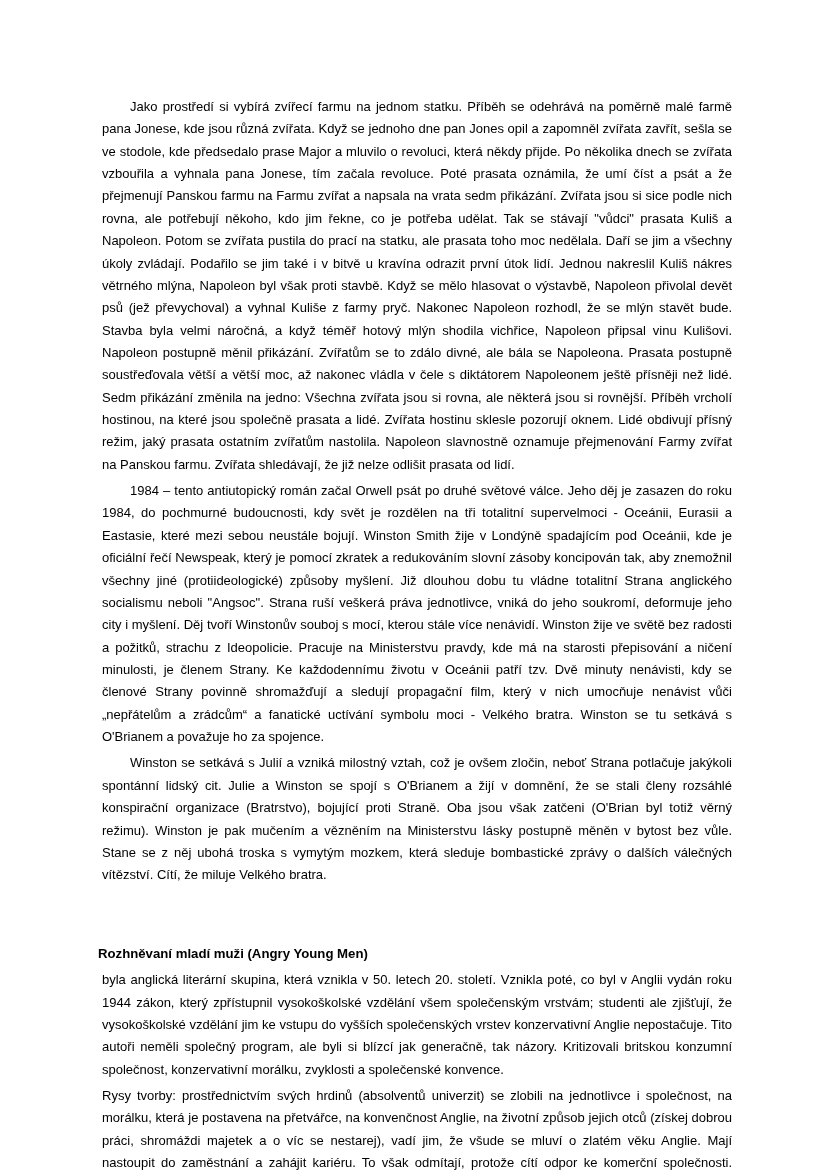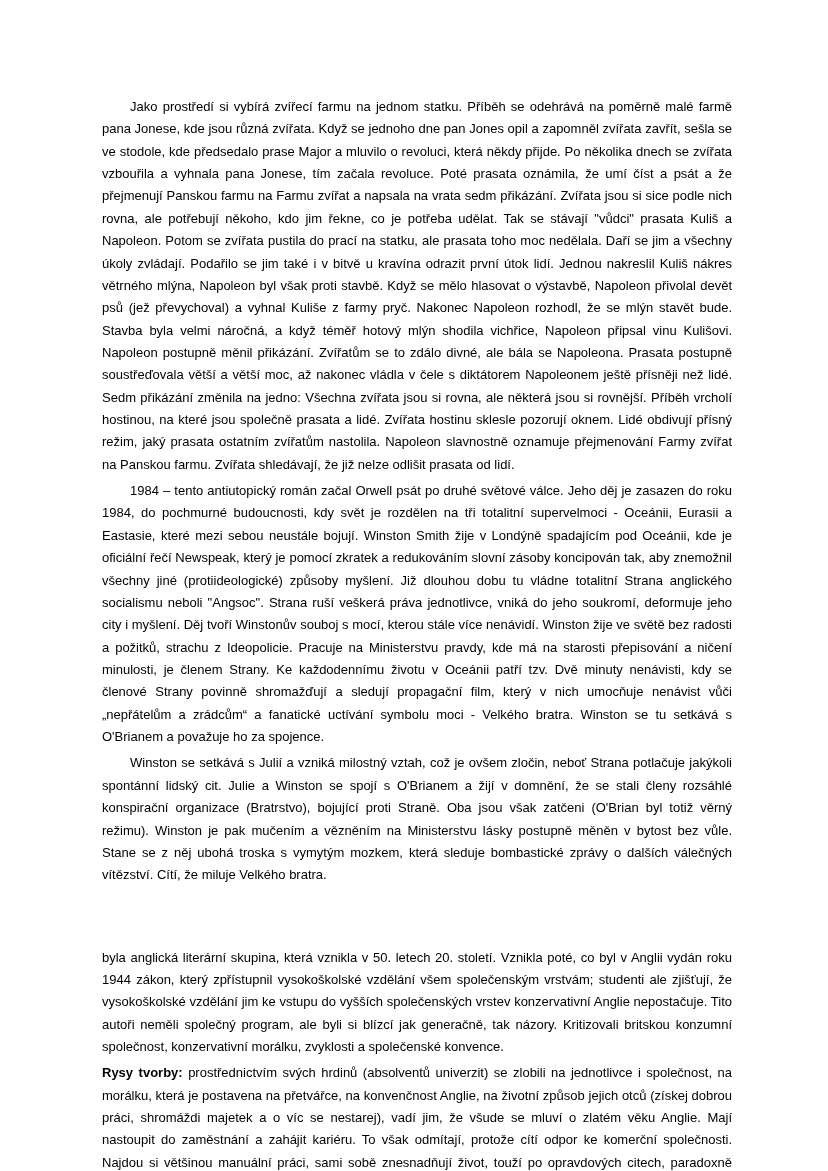--- a/index.html
+++ b/index.html
@@ -32,21 +32,21 @@
     -webkit-hyphens: none;
     hyphens: none;
   }
   p.indent {
     text-indent: 28px;
   }
   .gap-block {
     height: 52px;
   }
   .bold {
-    font-weight: bold;
+    font-weight: normal;
   }
   .italic-title {
     font-weight: normal;
   }
   .section-heading {
     font-weight: bold;
     font-size: 13.2px;
     line-height: 1.72;
     color: #000000;
     margin: 0;
@@ -60,19 +60,20 @@
   <div class="content">
 
     <p class="indent">Jako prostředí si vybírá zvířecí farmu na jednom statku. Příběh se odehrává na poměrně malé farmě pana Jonese, kde jsou různá zvířata. Když se jednoho dne pan Jones opil a zapomněl zvířata zavřít, sešla se ve stodole, kde předsedalo prase Major a mluvilo o revoluci, která někdy přijde. Po několika dnech se zvířata vzbouřila a vyhnala pana Jonese, tím začala revoluce. Poté prasata oznámila, že umí číst a psát a že přejmenují Panskou farmu na Farmu zvířat a napsala na vrata sedm přikázání. Zvířata jsou si sice podle nich rovna, ale potřebují někoho, kdo jim řekne, co je potřeba udělat. Tak se stávají "vůdci" prasata Kuliš a Napoleon. Potom se zvířata pustila do prací na statku, ale prasata toho moc nedělala. Daří se jim a všechny úkoly zvládají. Podařilo se jim také i v bitvě u kravína odrazit první útok lidí. Jednou nakreslil Kuliš nákres větrného mlýna, Napoleon byl však proti stavbě. Když se mělo hlasovat o výstavbě, Napoleon přivolal devět psů (jež převychoval) a vyhnal Kuliše z farmy pryč. Nakonec Napoleon rozhodl, že se mlýn stavět bude. Stavba byla velmi náročná, a když téměř hotový mlýn shodila vichřice, Napoleon připsal vinu Kulišovi. Napoleon postupně měnil přikázání. Zvířatům se to zdálo divné, ale bála se Napoleona. Prasata postupně soustřeďovala větší a větší moc, až nakonec vládla v čele s diktátorem Napoleonem ještě přísněji než lidé. Sedm přikázání změnila na jedno: Všechna zvířata jsou si rovna, ale některá jsou si rovnější. Příběh vrcholí hostinou, na které jsou společně prasata a lidé. Zvířata hostinu sklesle pozorují oknem. Lidé obdivují přísný režim, jaký prasata ostatním zvířatům nastolila. Napoleon slavnostně oznamuje přejmenování Farmy zvířat na Panskou farmu. Zvířata shledávají, že již nelze odlišit prasata od lidí.</p>
 
     <p class="indent"><span class="italic-title">1984</span><span> – tento antiutopický román začal Orwell psát po druhé světové válce. Jeho děj je zasazen do roku 1984, do pochmurné budoucnosti, kdy svět je rozdělen na tři totalitní supervelmoci - Oceánii, Eurasii a Eastasie, které mezi sebou neustále bojují. Winston Smith žije v Londýně spadajícím pod Oceánii, kde je oficiální řečí Newspeak, který je pomocí zkratek a redukováním slovní zásoby koncipován tak, aby znemožnil všechny jiné (protiideologické) způsoby myšlení. Již dlouhou dobu tu vládne totalitní Strana anglického socialismu neboli "Angsoc". Strana ruší veškerá práva jednotlivce, vniká do jeho soukromí, deformuje jeho city i myšlení. Děj tvoří Winstonův souboj s mocí, kterou stále více nenávidí. Winston žije ve světě bez radosti a požitků, strachu z Ideopolicie. Pracuje na Ministerstvu pravdy, kde má na starosti přepisování a ničení minulosti, je členem Strany. Ke každodennímu životu v Oceánii patří tzv. Dvě minuty nenávisti, kdy se členové Strany povinně shromažďují a sledují propagační film, který v nich umocňuje nenávist vůči „nepřátelům a zrádcům“ a fanatické uctívání symbolu moci - Velkého bratra. Winston se tu setkává s O'Brianem a považuje ho za spojence.</span></p>
 
     <p class="indent">Winston se setkává s Julií a vzniká milostný vztah, což je ovšem zločin, neboť Strana potlačuje jakýkoli spontánní lidský cit. Julie a Winston se spojí s O'Brianem a žijí v domnění, že se stali členy rozsáhlé konspirační organizace (Bratrstvo), bojující proti Straně. Oba jsou však zatčeni (O'Brian byl totiž věrný režimu). Winston je pak mučením a vězněním na Ministerstvu lásky postupně měněn v bytost bez vůle. Stane se z něj ubohá troska s vymytým mozkem, která sleduje bombastické zprávy o dalších válečných vítězství. Cítí, že miluje Velkého bratra.</p>
 
     <div class="gap-block"></div>
 
+    <p class="section-heading">Rozhněvaní mladí muži (Angry Young Men)</p>
 
     <p>byla anglická literární skupina, která vznikla v 50. letech 20. století. Vznikla poté, co byl v Anglii vydán roku 1944 zákon, který zpřístupnil vysokoškolské vzdělání všem společenským vrstvám; studenti ale zjišťují, že vysokoškolské vzdělání jim ke vstupu do vyšších společenských vrstev konzervativní Anglie nepostačuje. Tito autoři neměli společný program, ale byli si blízcí jak generačně, tak názory. Kritizovali britskou konzumní společnost, konzervativní morálku, zvyklosti a společenské konvence.</p>
 
     <p><span class="bold">Rysy tvorby:</span><span> prostřednictvím svých hrdinů (absolventů univerzit) se zlobili na jednotlivce i společnost, na morálku, která je postavena na přetvářce, na konvenčnost Anglie, na životní způsob jejich otců (získej dobrou práci, shromáždi majetek a o víc se nestarej), vadí jim, že všude se mluví o zlatém věku Anglie. Mají nastoupit do zaměstnání a zahájit kariéru. To však odmítají, protože cítí odpor ke komerční společnosti. Najdou si většinou manuální práci, sami sobě znesnadňují život, touží po opravdových citech, paradoxně nakonec se společností splynou (sňatkem s dívkou z vyšších kruhů). Do anglické</span></p>
 
   </div>
 </div>
 
 </body></html>

